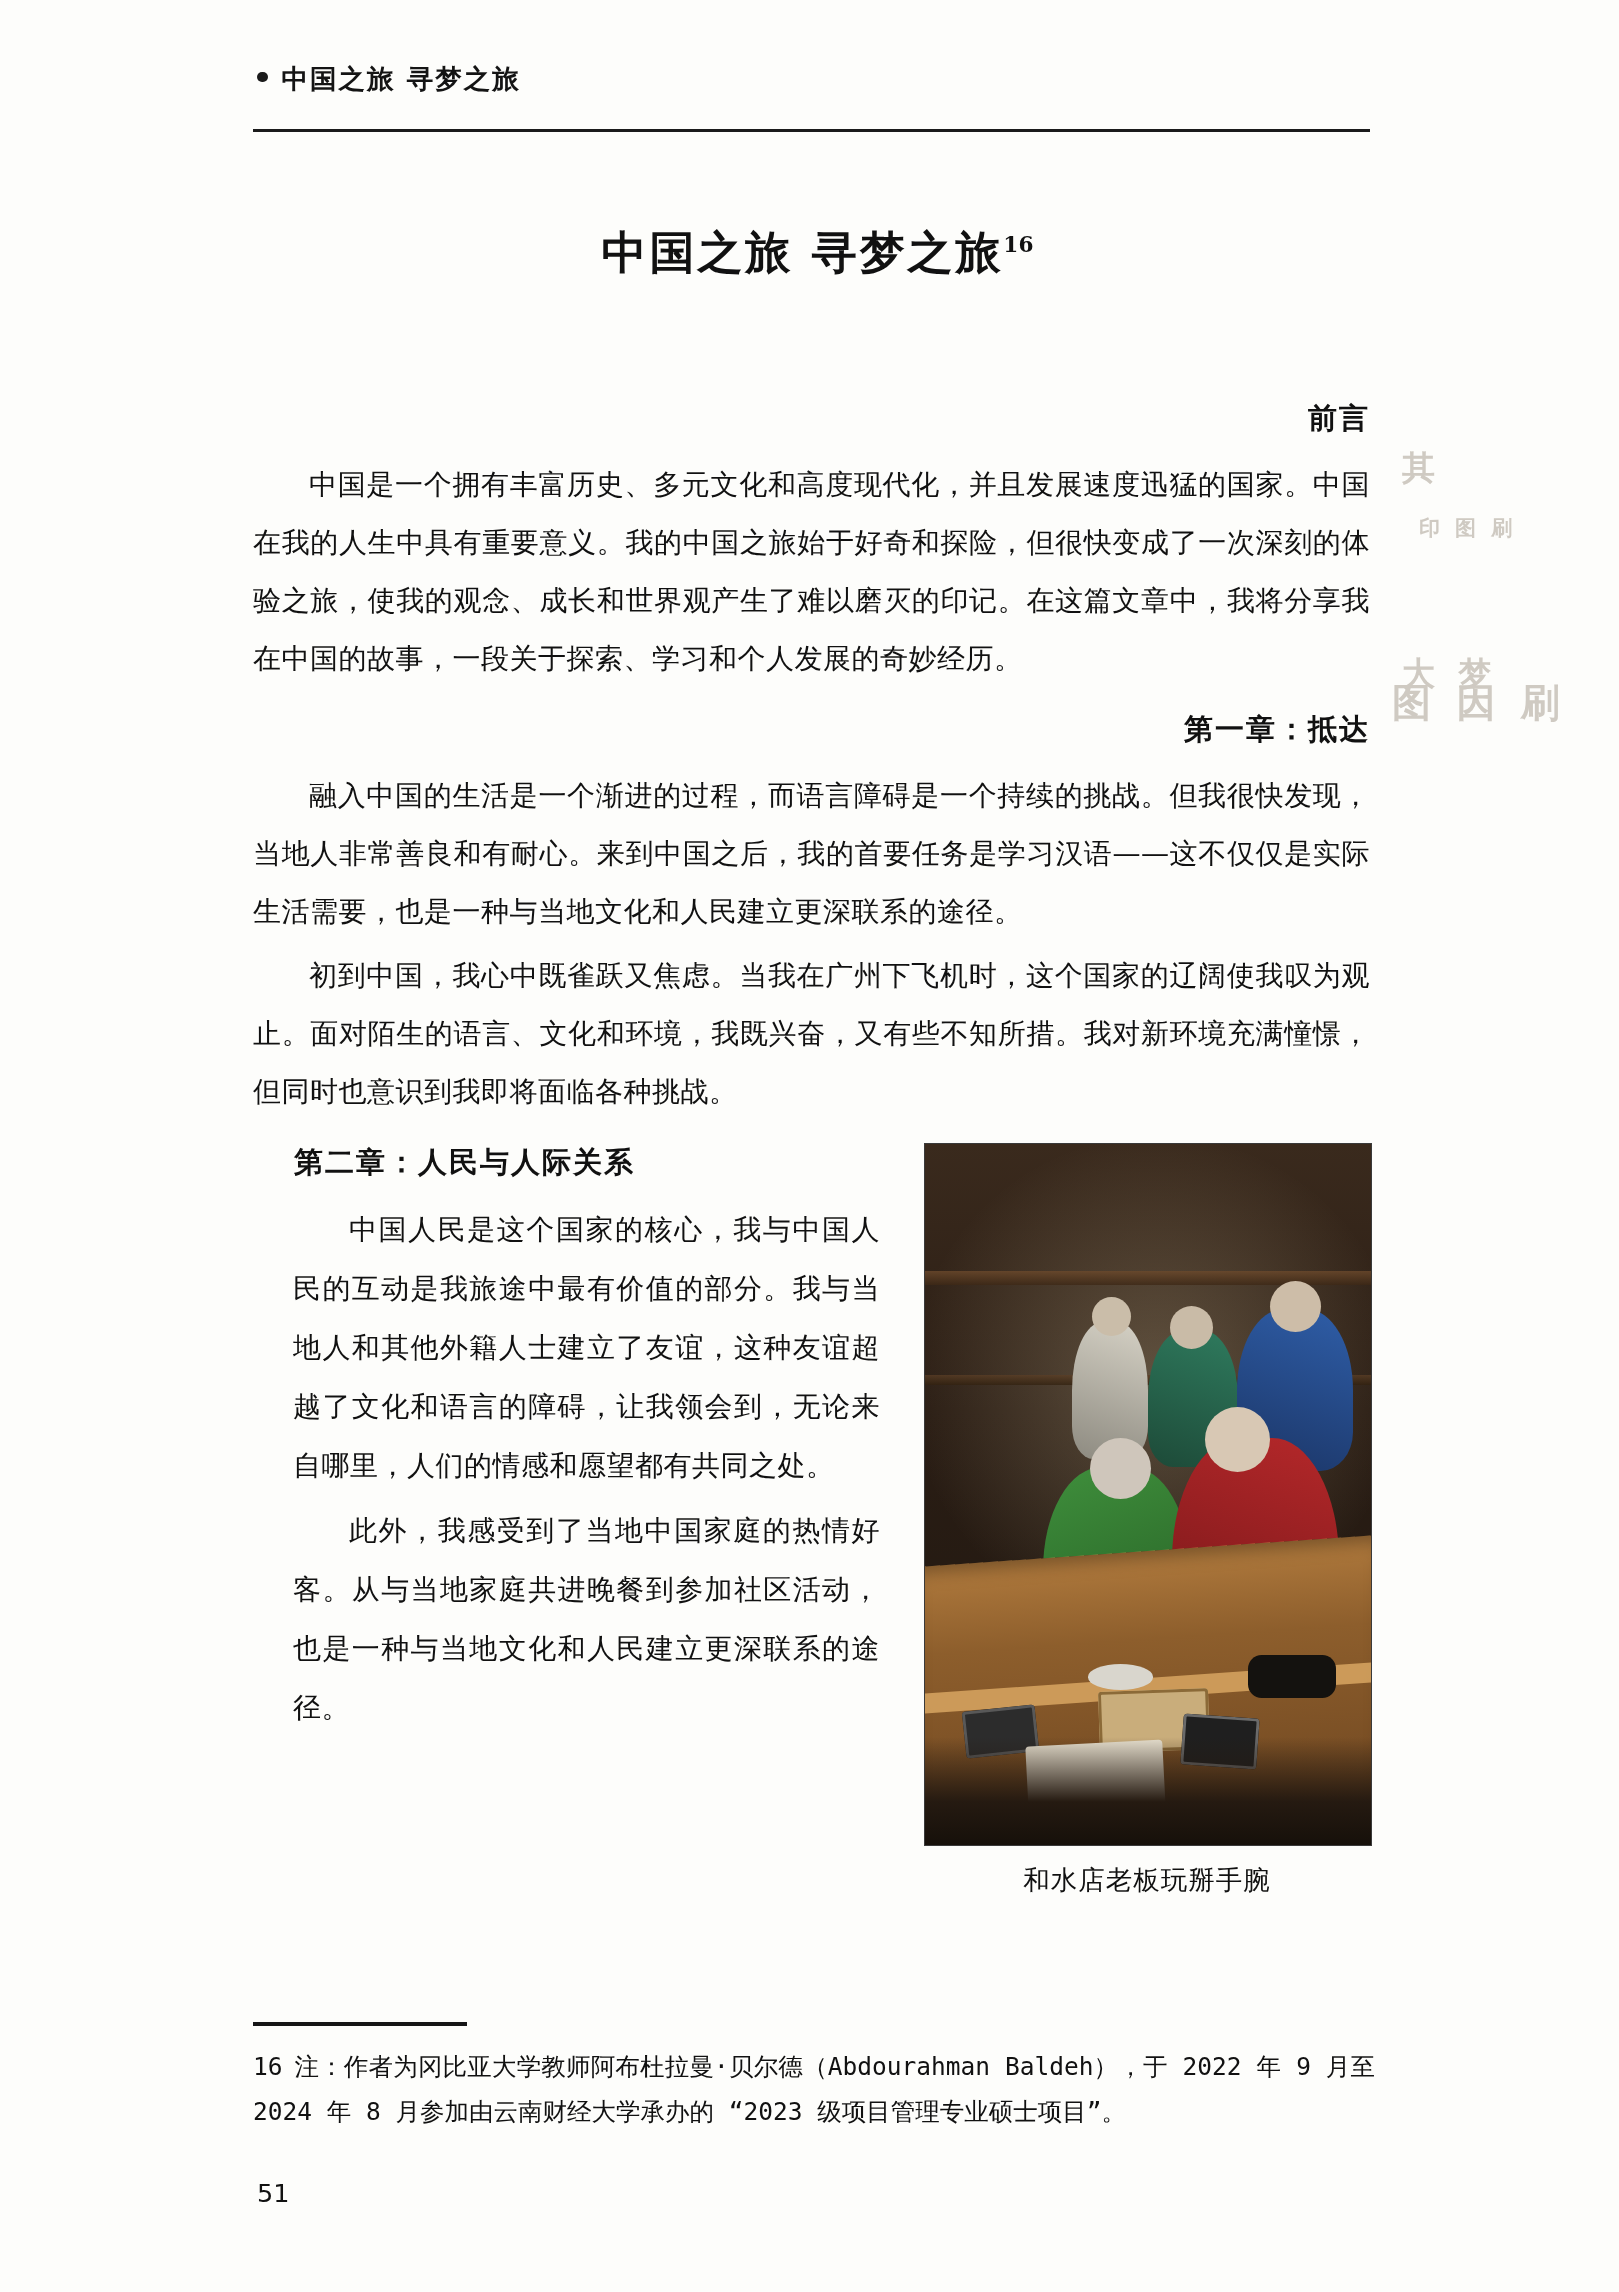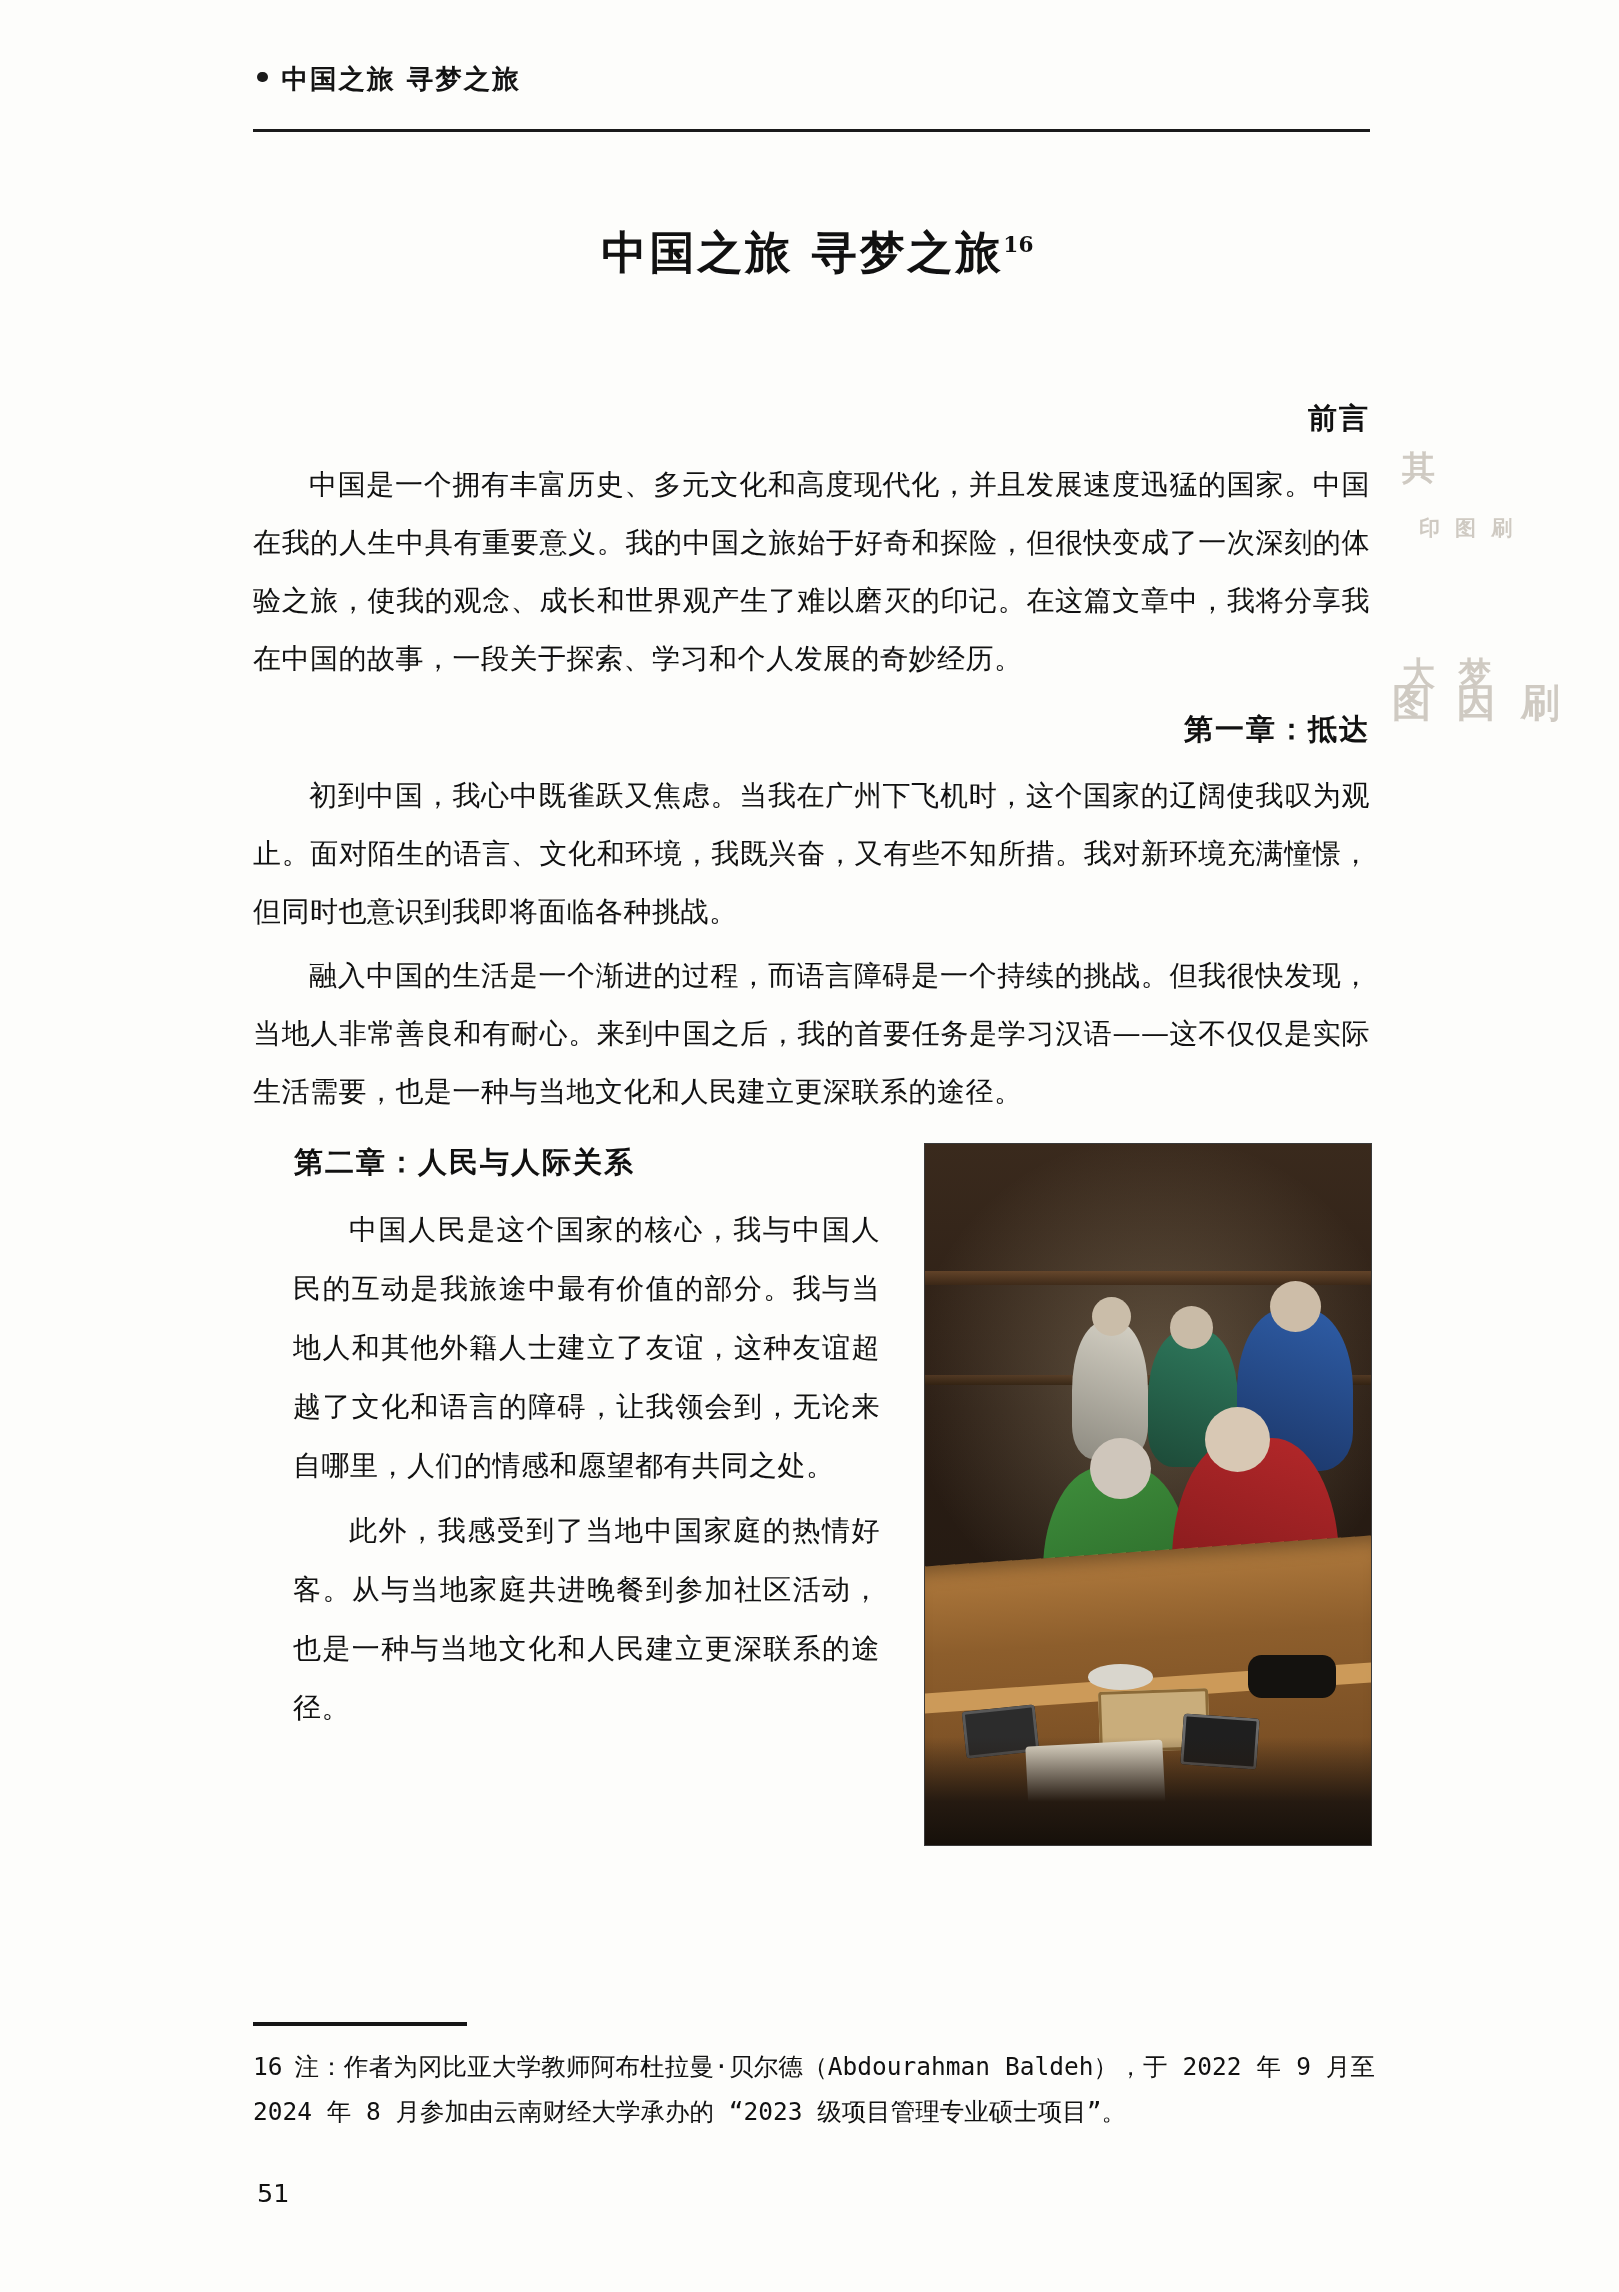--- a/index.html
+++ b/index.html
@@ -304,22 +304,22 @@
   <div class="doc-title">
     <span>中国之旅 寻梦之旅</span><span class="sup">16</span>
   </div>
 
   <div class="content">
 
     <h2 class="section-head">前言</h2>
     <p class="body">中国是一个拥有丰富历史、多元文化和高度现代化，并且发展速度迅猛的国家。中国在我的人生中具有重要意义。我的中国之旅始于好奇和探险，但很快变成了一次深刻的体验之旅，使我的观念、成长和世界观产生了难以磨灭的印记。在这篇文章中，我将分享我在中国的故事，一段关于探索、学习和个人发展的奇妙经历。</p>
 
     <h2 class="section-head">第一章：抵达</h2>
+    <p class="body">融入中国的生活是一个渐进的过程，而语言障碍是一个持续的挑战。但我很快发现，当地人非常善良和有耐心。来到中国之后，我的首要任务是学习汉语——这不仅仅是实际生活需要，也是一种与当地文化和人民建立更深联系的途径。</p>
     <p class="body">初到中国，我心中既雀跃又焦虑。当我在广州下飞机时，这个国家的辽阔使我叹为观止。面对陌生的语言、文化和环境，我既兴奋，又有些不知所措。我对新环境充满憧憬，但同时也意识到我即将面临各种挑战。</p>
-    <p class="body">融入中国的生活是一个渐进的过程，而语言障碍是一个持续的挑战。但我很快发现，当地人非常善良和有耐心。来到中国之后，我的首要任务是学习汉语——这不仅仅是实际生活需要，也是一种与当地文化和人民建立更深联系的途径。</p>
 
     <div class="split">
       <div class="figure">
         <div class="photo">
           <div class="wall"></div>
           <div class="backrail"></div>
           <div class="backrail2"></div>
           <div class="fig-person p-stand"></div>
           <div class="p-stand-head"></div>
           <div class="fig-person p-mid"></div>
@@ -333,20 +333,21 @@
           <div class="table"></div>
           <div class="table-edge"></div>
           <div class="obj ashtray"></div>
           <div class="obj book"></div>
           <div class="obj bag"></div>
           <div class="obj calc1"></div>
           <div class="obj calc2"></div>
           <div class="obj paper"></div>
           <div class="floor"></div>
         </div>
+        <div class="fig-caption">和水店老板玩掰手腕</div>
       </div>
 
       <div class="col-left">
         <h2 class="section-head left-ind">第二章：人民与人际关系</h2>
         <p class="body">中国人民是这个国家的核心，我与中国人民的互动是我旅途中最有价值的部分。我与当地人和其他外籍人士建立了友谊，这种友谊超越了文化和语言的障碍，让我领会到，无论来自哪里，人们的情感和愿望都有共同之处。</p>
         <p class="body">此外，我感受到了当地中国家庭的热情好客。从与当地家庭共进晚餐到参加社区活动，也是一种与当地文化和人民建立更深联系的途径。</p>
       </div>
     </div>
   </div>
 

